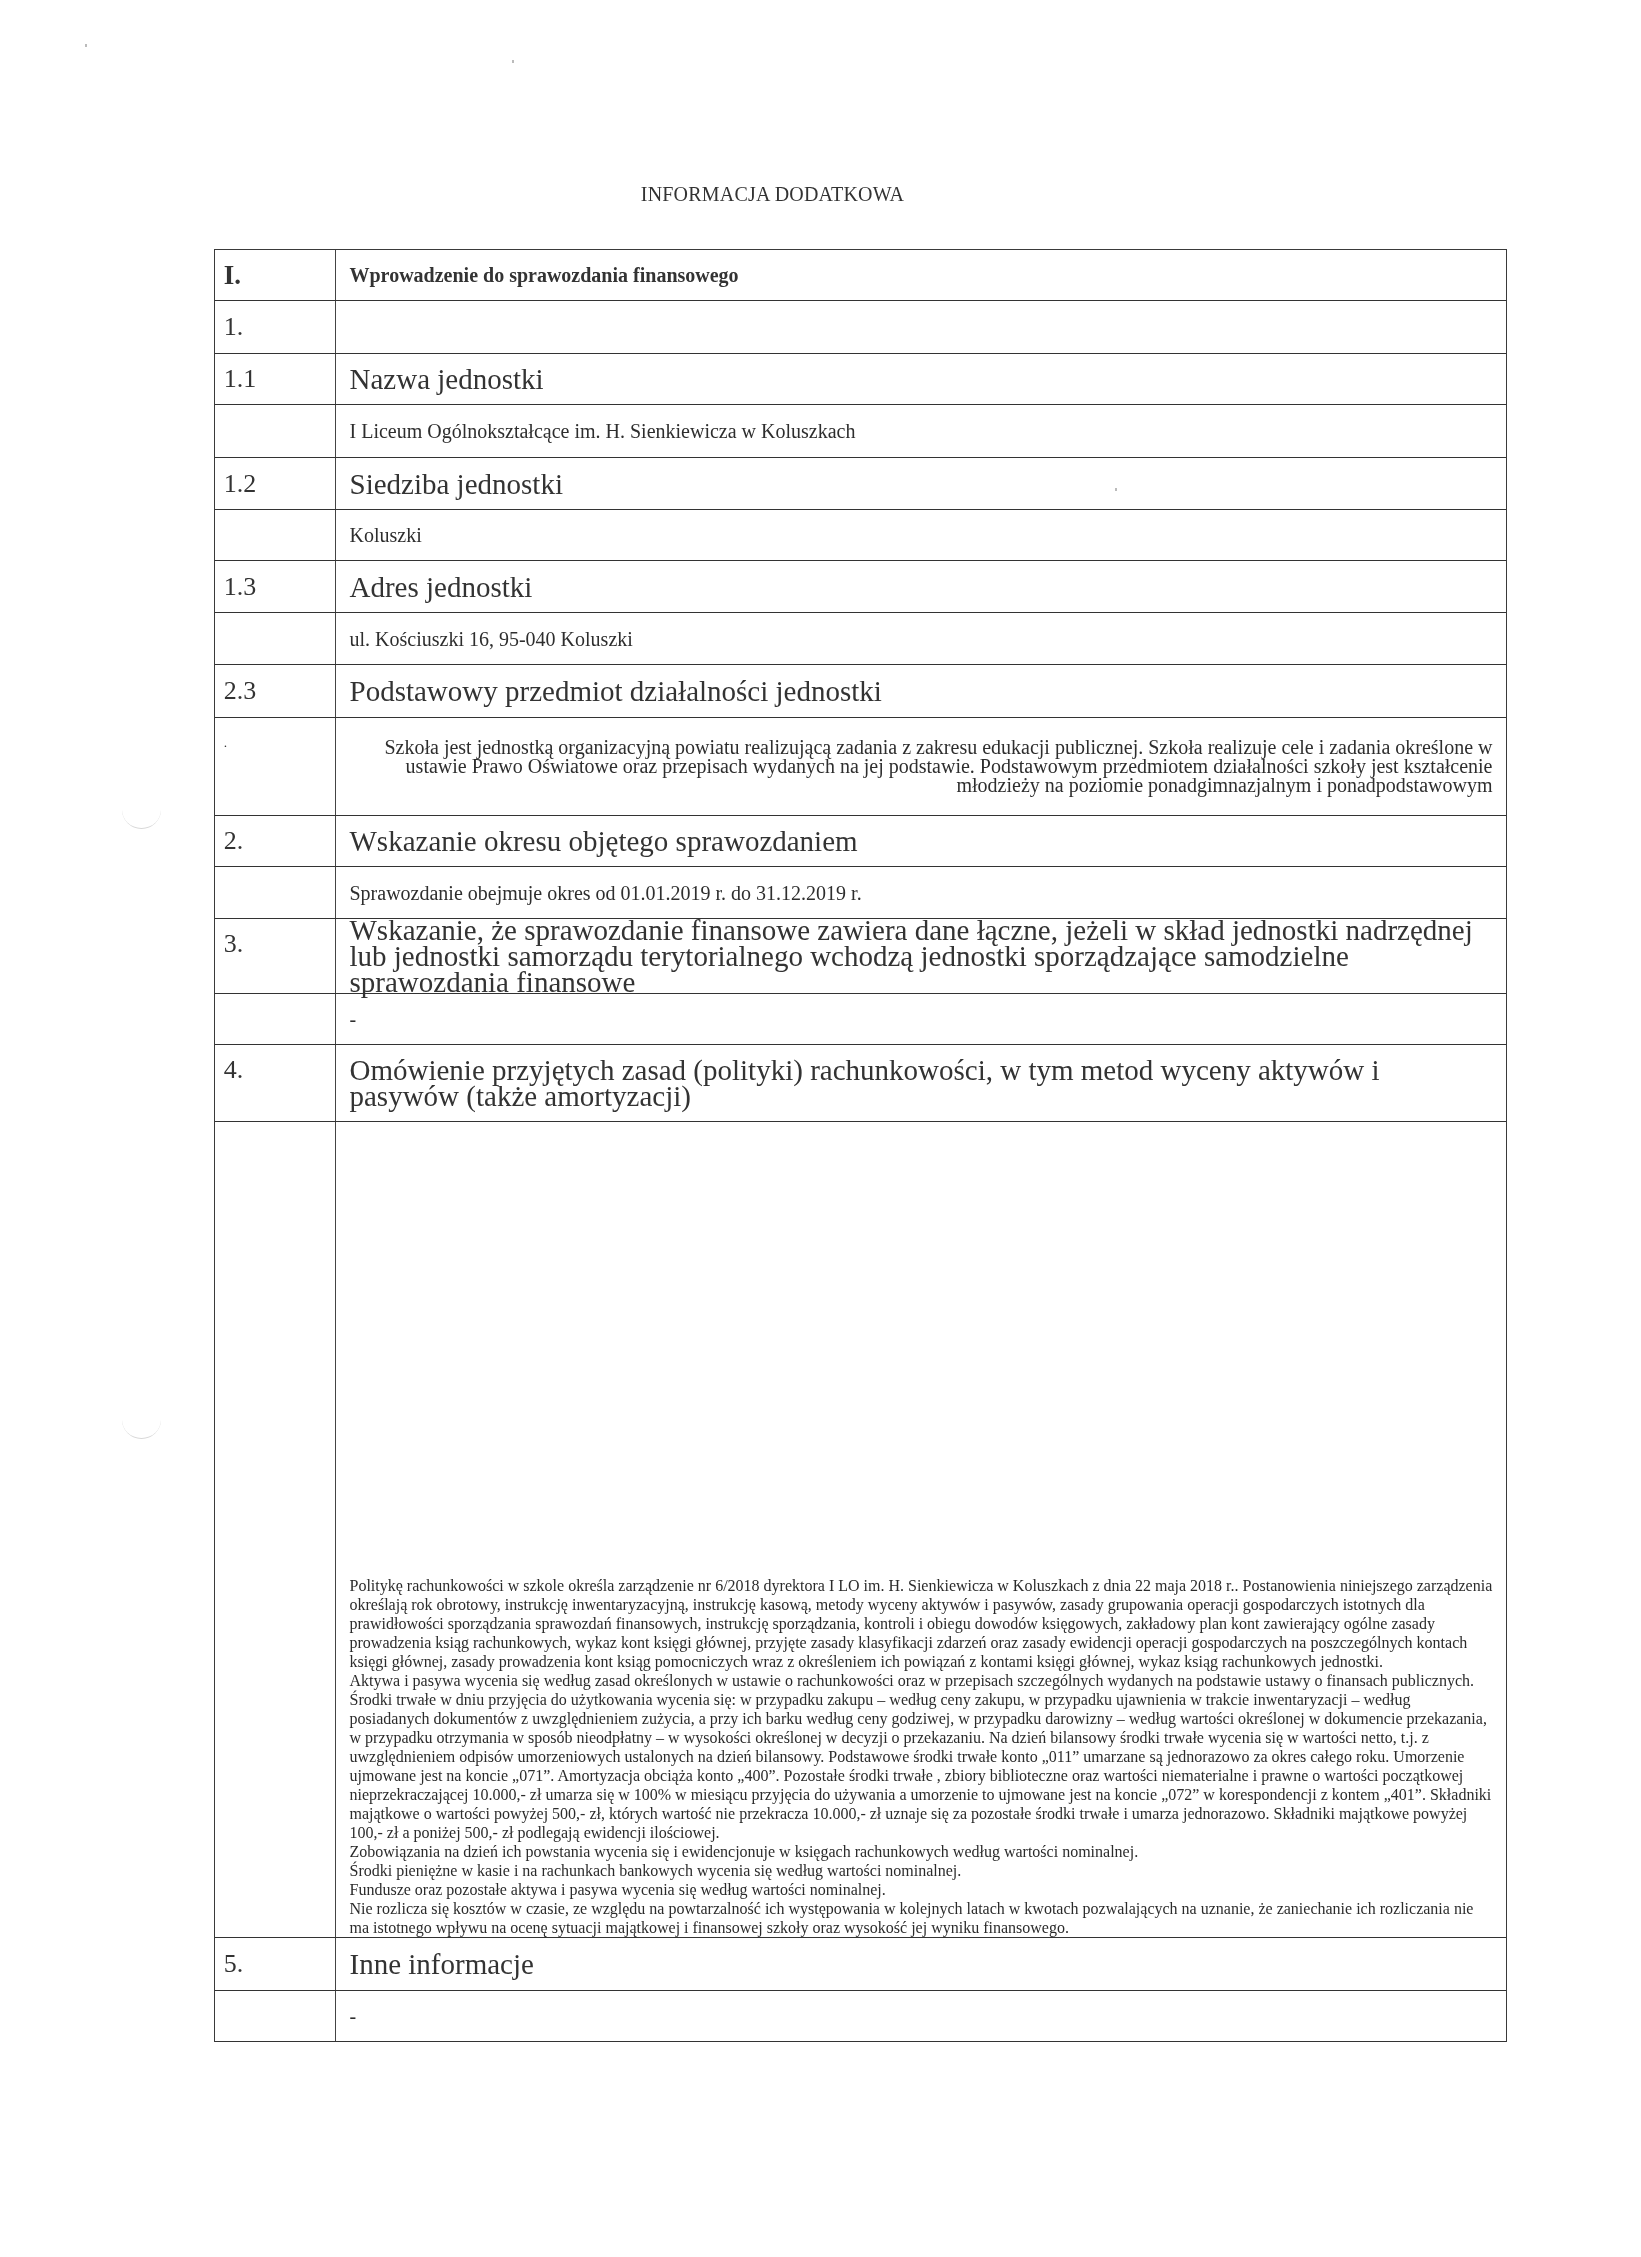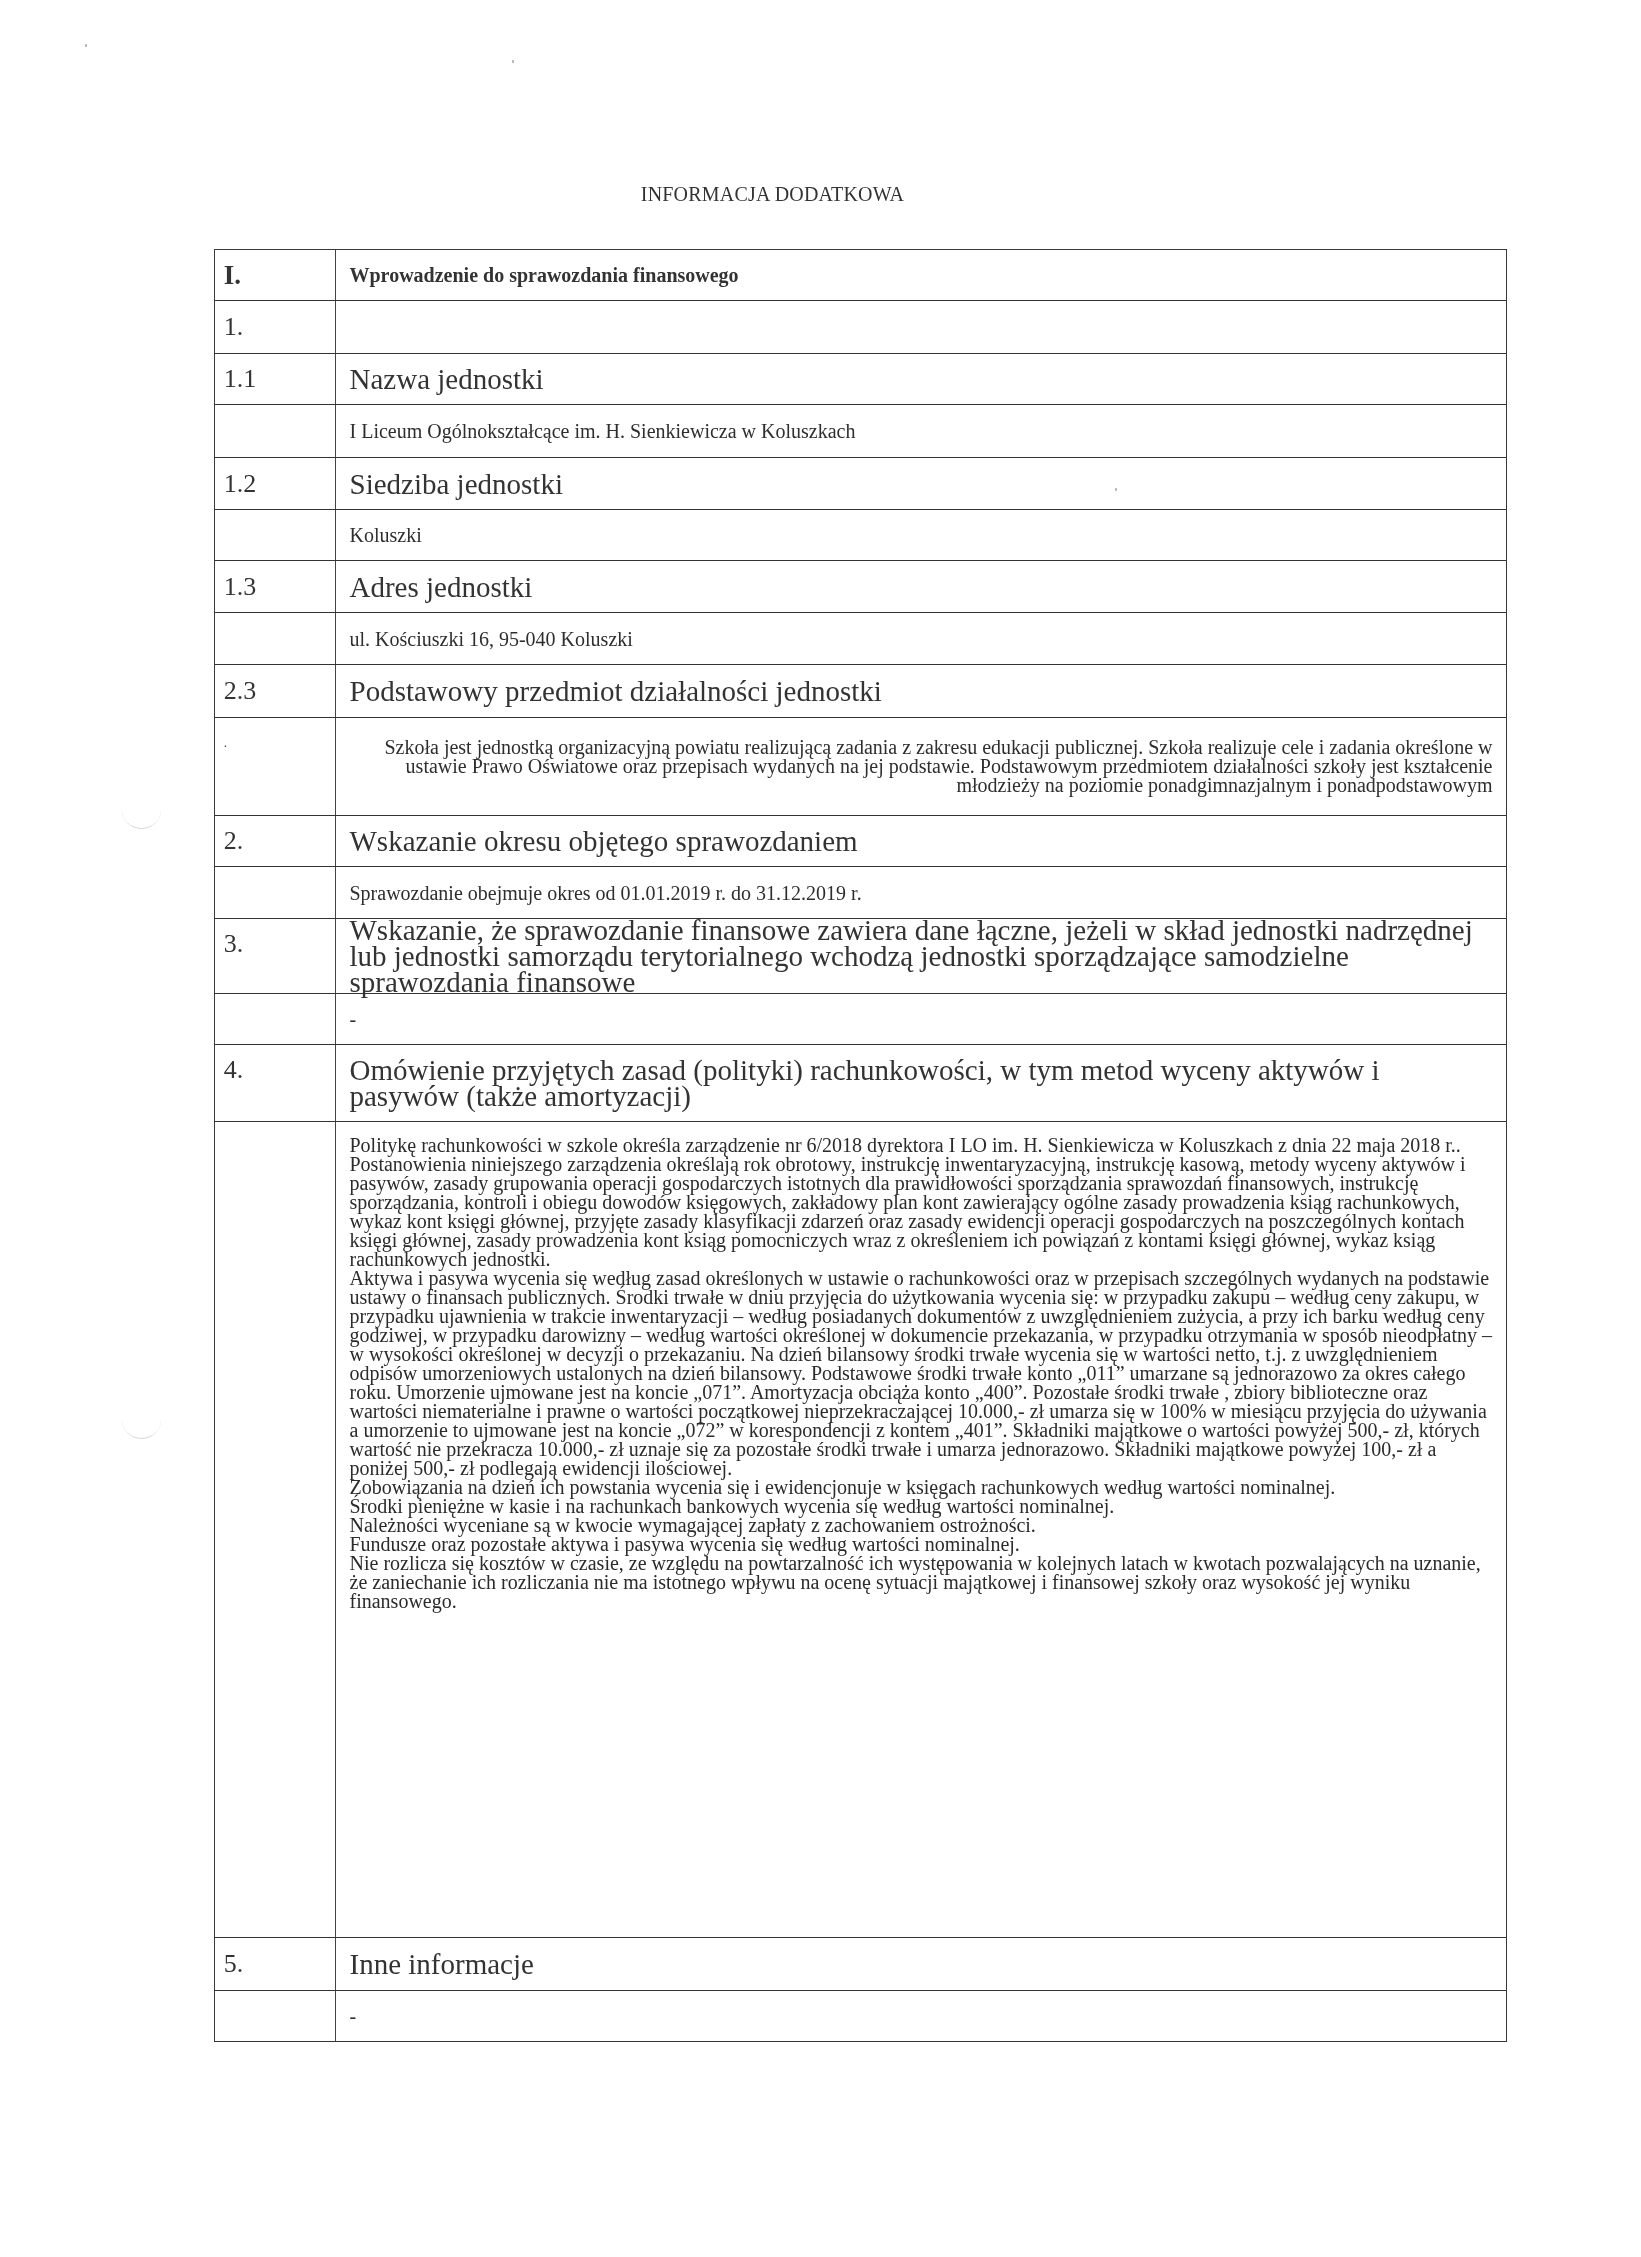--- a/index.html
+++ b/index.html
@@ -9,21 +9,21 @@
            font-size: 20px; letter-spacing: 0.2px; color: #333; }
   .tbl { position: absolute; left: 214px; top: 249px; width: 1291px; border: 1.5px solid #3a3a3a;
          border-bottom: none; }
   .row { display: flex; border-bottom: 1.5px solid #333; box-sizing: border-box; }
   .num { width: 121px; flex: 0 0 121px; border-right: 1.5px solid #444; box-sizing: border-box;
          padding-left: 8.7px; font-size: 26px; color: #333; display: flex; align-items: center; }
   .cell { flex: 1; padding: 0 13.5px 0 13.5px; box-sizing: border-box; display: flex; align-items: center; }
   .h { font-size: 29px; line-height: 30px; color: #333; }
   .v { font-size: 20px; line-height: 20px; color: #2e2e2e; text-align: right; }
   .bold { font-weight: bold; }
-  .para { font-size: 20px; line-height: 19px; color: #2b2b2b; padding-top: 13.5px; align-items: flex-start; }
+  .para { font-size: 16px; line-height: 19px; color: #2b2b2b; padding-top: 13.5px; align-items: flex-end; }
   .para p { margin: 0; }
   .punch { position: absolute; width: 39px; height: 19.3px; border-bottom: 1.4px solid #d8d8d8;
            border-radius: 0 0 19.3px 19.3px; }
   .speck { position: absolute; width: 1.9px; height: 2.9px; background: #bbb; }
 </style>
 </head>
 <body>
 
 <div class="title">INFORMACJA DODATKOWA</div>
 
@@ -98,21 +98,20 @@
     <div class="cell h" style="line-height:26px">Omówienie przyjętych zasad (polityki) rachunkowości, w tym metod wyceny aktywów i pasywów (także amortyzacji)</div>
   </div>
   <div class="row" style="height:816px">
     <div class="num"></div>
     <div class="cell para">
       <div>
         <p>Politykę rachunkowości w szkole określa zarządzenie nr 6/2018 dyrektora I LO im. H. Sienkiewicza w Koluszkach z dnia 22 maja 2018 r.. Postanowienia niniejszego zarządzenia określają rok obrotowy, instrukcję inwentaryzacyjną, instrukcję kasową, metody wyceny aktywów i pasywów, zasady grupowania operacji gospodarczych istotnych dla prawidłowości sporządzania sprawozdań finansowych, instrukcję sporządzania, kontroli i obiegu dowodów księgowych, zakładowy plan kont zawierający ogólne zasady prowadzenia ksiąg rachunkowych, wykaz kont księgi głównej, przyjęte zasady klasyfikacji zdarzeń oraz zasady ewidencji operacji gospodarczych na poszczególnych kontach księgi głównej, zasady prowadzenia kont ksiąg pomocniczych wraz z określeniem ich powiązań z kontami księgi głównej, wykaz ksiąg rachunkowych jednostki.</p>
         <p>Aktywa i pasywa wycenia się według zasad określonych w ustawie o rachunkowości oraz w przepisach szczególnych wydanych na podstawie ustawy o finansach publicznych. Środki trwałe w dniu przyjęcia do użytkowania wycenia się: w przypadku zakupu – według ceny  zakupu, w przypadku ujawnienia w trakcie inwentaryzacji – według posiadanych dokumentów z uwzględnieniem zużycia, a przy ich barku według ceny godziwej, w przypadku darowizny – według wartości określonej w dokumencie przekazania, w przypadku otrzymania w sposób nieodpłatny – w wysokości określonej w decyzji o przekazaniu. Na dzień bilansowy środki trwałe wycenia się w wartości netto, t.j. z uwzględnieniem odpisów umorzeniowych ustalonych na dzień bilansowy. Podstawowe środki trwałe konto „011” umarzane są jednorazowo za okres całego roku. Umorzenie ujmowane jest na koncie „071”. Amortyzacja obciąża konto „400”. Pozostałe środki trwałe , zbiory biblioteczne oraz wartości niematerialne i prawne o wartości początkowej nieprzekraczającej 10.000,- zł umarza się w 100% w miesiącu przyjęcia do używania a umorzenie to ujmowane jest na koncie „072” w korespondencji z kontem „401”. Składniki majątkowe o wartości powyżej 500,- zł, których wartość nie przekracza 10.000,- zł uznaje się za pozostałe środki trwałe i umarza jednorazowo. Składniki majątkowe powyżej 100,- zł a poniżej 500,- zł podlegają ewidencji ilościowej.</p>
         <p>Zobowiązania na dzień ich powstania wycenia się i ewidencjonuje w księgach rachunkowych według wartości nominalnej.</p>
         <p>Środki pieniężne w kasie i na rachunkach bankowych wycenia się według wartości nominalnej.</p>
-        <p>Należności wyceniane są w kwocie wymagającej zapłaty z zachowaniem ostrożności.</p>
         <p>Fundusze oraz pozostałe aktywa i pasywa wycenia się według wartości nominalnej.</p>
         <p>Nie rozlicza się kosztów w czasie, ze względu na powtarzalność ich występowania w kolejnych latach w kwotach pozwalających na uznanie, że zaniechanie ich rozliczania nie ma istotnego wpływu na ocenę sytuacji majątkowej i finansowej szkoły oraz wysokość jej wyniku finansowego.</p>
       </div>
     </div>
   </div>
 
   <div class="row" style="height:53px">
     <div class="num">5.</div>
     <div class="cell h">Inne informacje</div>
   </div>

